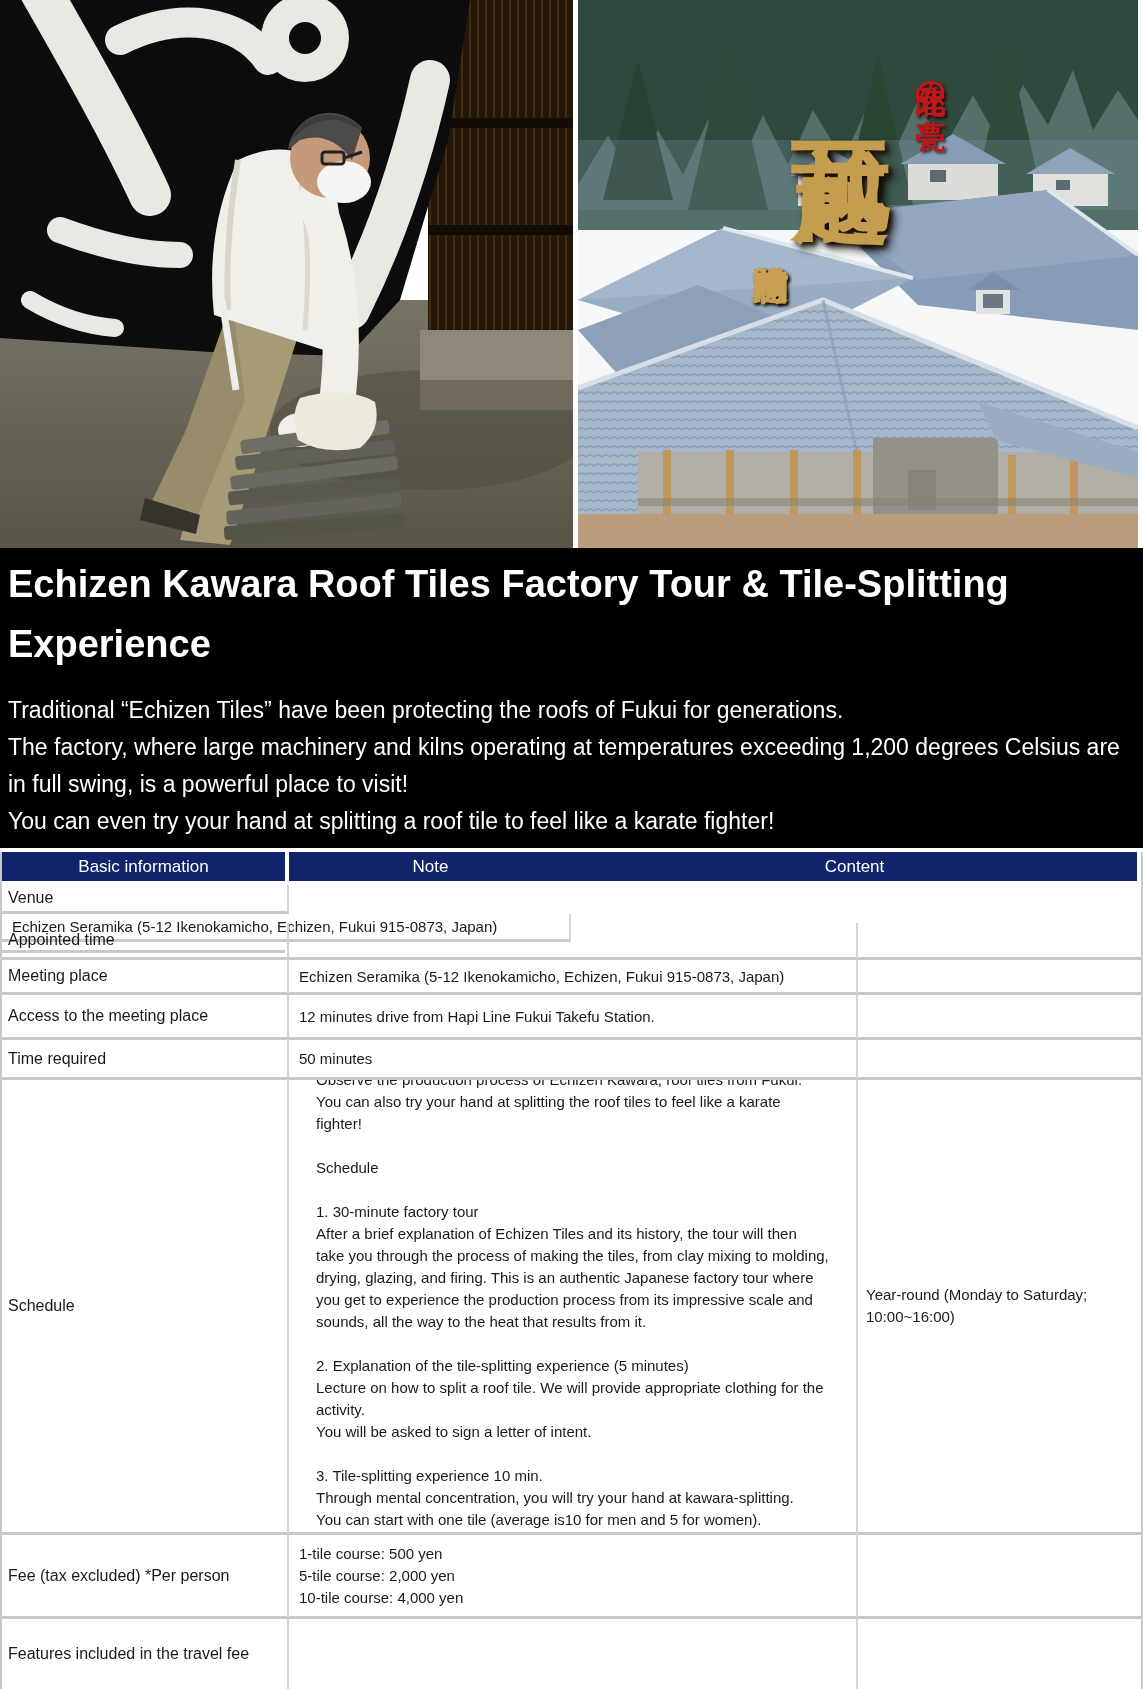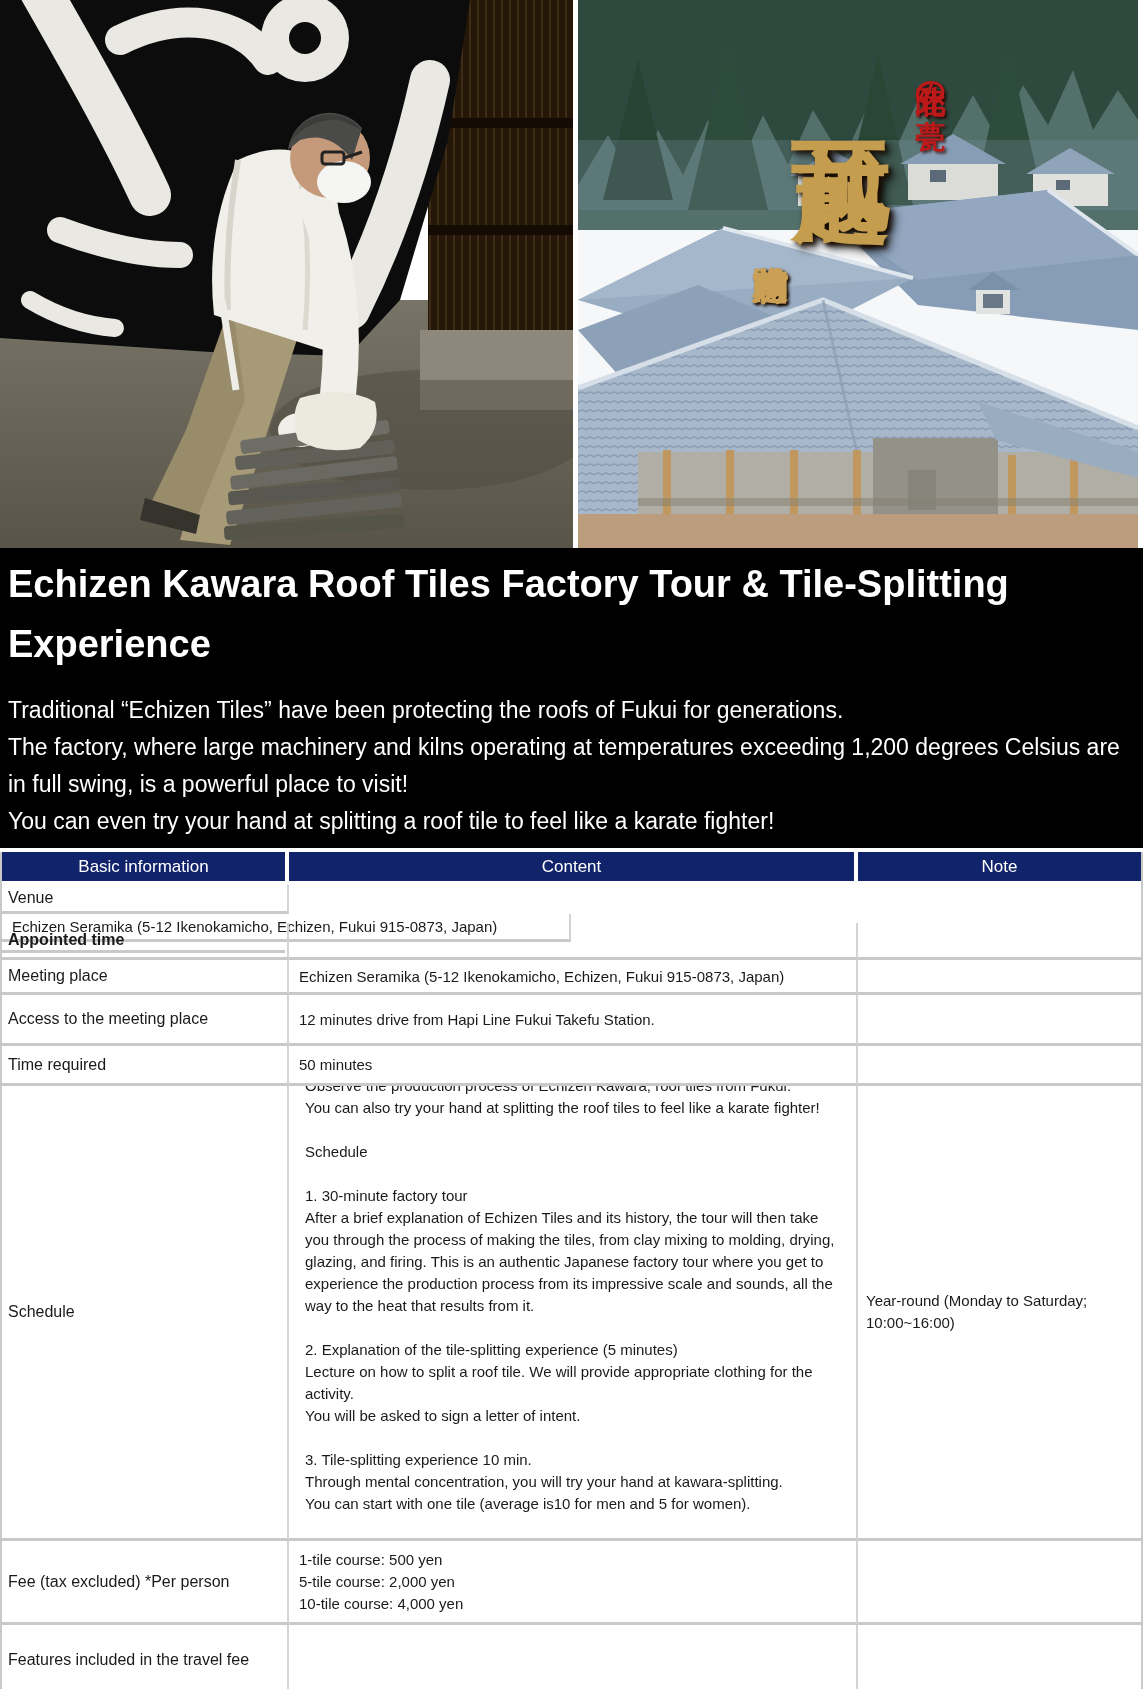--- a/index.html
+++ b/index.html
@@ -44,29 +44,29 @@
 
   .t-body .t-cell{border-bottom:3px solid #c9c9c9;border-right:2px solid #d4d4d4;
                   display:flex;align-items:center;}
   .t-body .c3{border-right:0;}
   .t-body .c1{padding:4px 6px;font-size:16px;}
   .t-body .c2{padding:4px 10px;font-size:15px;}
   .t-body .c3{padding:4px 8px;font-size:15px;line-height:22px;}
   .prewrap{white-space:pre-wrap;}
 
   .r-venue{height:38px;flex-direction:column;}
-  .r-appointed{height:37px;font-weight:bold;}
+  .r-appointed{height:37px;}
   .r-meeting{height:35px;}
-  .r-access{height:51px;}
+  .r-access{height:45px;}
   .r-time{height:40px;}
   .r-schedule{height:455px;}
   .r-fee{height:84px;}
   .r-features{height:73px;}
 
-  .r-schedule .c2{align-items:flex-start;overflow:hidden;padding:0 16px;}
+  .r-schedule .c2{align-items:flex-start;overflow:hidden;padding:0 27px;}
   .r-schedule .c2 .prewrap{margin-top:-11px;line-height:22px;}
   .r-fee .c2 .prewrap{line-height:22px;}
   .r-features .c1{line-height:32px;}
 </style>
 </head>
 <body>
 
 <div class="page">
 
   <div class="hero">
@@ -215,22 +215,22 @@
     <h1>Echizen Kawara Roof Tiles Factory Tour &amp; Tile-Splitting Experience</h1>
     <p>Traditional “Echizen Tiles” have been protecting the roofs of Fukui for generations.
 The factory, where large machinery and kilns operating at temperatures exceeding 1,200 degrees Celsius are in full swing, is a powerful place to visit!
 You can even try your hand at splitting a roof tile to feel like a karate fighter!</p>
   </div>
 
   <div class="info-table">
 
     <div class="t-row t-head">
       <div class="t-cell c1">Basic information</div>
+      <div class="t-cell c3">Note</div>
       <div class="t-cell c2">Content</div>
-      <div class="t-cell c3">Note</div>
     </div>
 
     <div class="t-body">
 
       <div class="t-row r-venue">
         <div class="t-cell c1">Venue</div>
         <div class="t-cell c2">Echizen Seramika (5-12 Ikenokamicho, Echizen, Fukui 915-0873, Japan)</div>
         <div class="t-cell c3"></div>
       </div>
 

